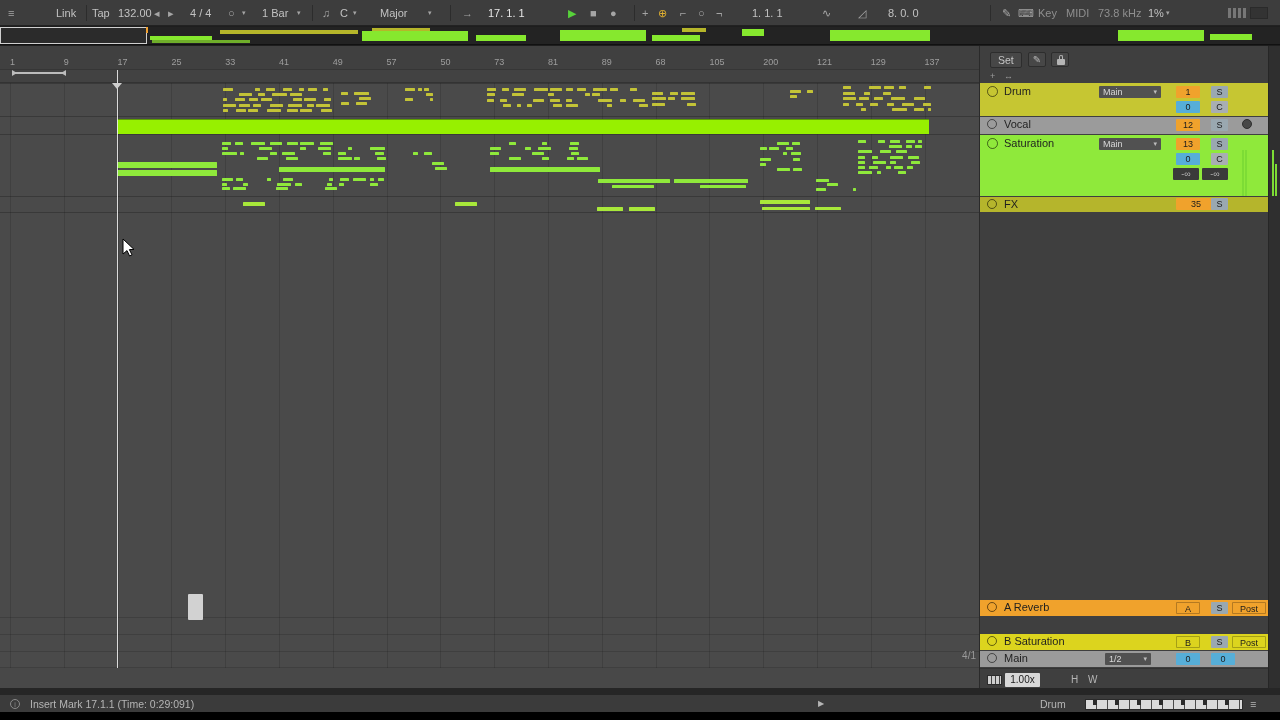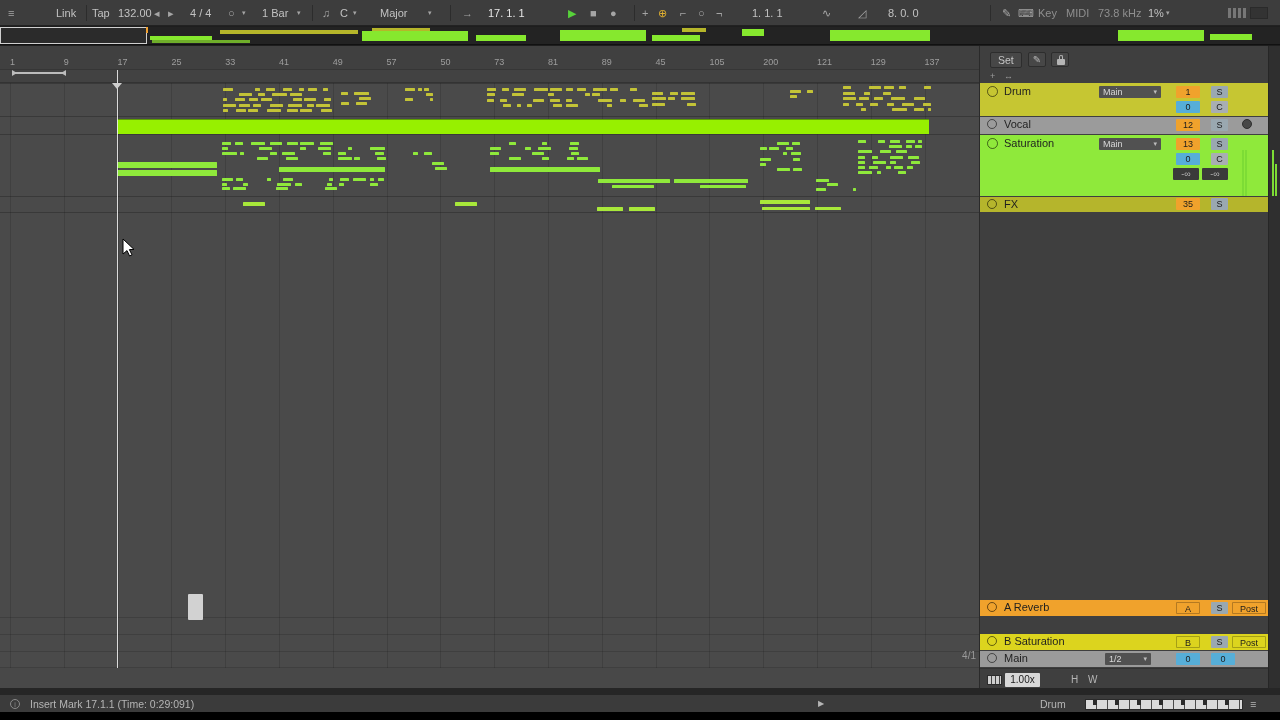--- a/index.html
+++ b/index.html
@@ -181,21 +181,21 @@
         <div class="bar-num" style="left: 117.6px;">17</div>
         <div class="bar-num" style="left: 171.4px;">25</div>
         <div class="bar-num" style="left: 225.2px;">33</div>
         <div class="bar-num" style="left: 279px;">41</div>
         <div class="bar-num" style="left: 332.8px;">49</div>
         <div class="bar-num" style="left: 386.6px;">57</div>
         <div class="bar-num" style="left: 440.4px;">50</div>
         <div class="bar-num" style="left: 494.2px;">73</div>
         <div class="bar-num" style="left: 548px;">81</div>
         <div class="bar-num" style="left: 601.8px;">89</div>
-        <div class="bar-num" style="left: 655.6px;">45</div>
+        <div class="bar-num" style="left: 655.6px;">68</div>
         <div class="bar-num" style="left: 709.4px;">105</div>
         <div class="bar-num" style="left: 763.2px;">200</div>
         <div class="bar-num" style="left: 817px;">121</div>
         <div class="bar-num" style="left: 870.8px;">129</div>
         <div class="bar-num" style="left: 924.6px;">137</div>
       </div>
     <div class="scrub">
       <div class="loop-brace"></div>
     </div>
     <div class="lanes" id="lanes">
@@ -514,21 +514,21 @@
       <span class="nbox darkbox" style="left:222px;top:33px;width:26px">-∞</span>
       <span class="tmeter">
           <i></i>
           <i></i>
         </span>
     </div>
 
     <div class="thdr thin" style="top:151px;height:15px;background:#b5b52c">
       <span class="tcircle"></span>
       <span class="tname">FX</span>
-      <span class="nbox orange" style="left:196px;top:1px;width:24px">35</span>
+      <span class="nbox orange" style="left:196px;top:1px;width:40px">35</span>
       <span class="nbox sbox" style="left:231px;top:1px;width:17px">S</span>
     </div>
 
     <div class="thdr thin" style="top:554px;height:16px;background:#f0a22c">
       <span class="tcircle"></span>
       <span class="tname">A Reverb</span>
       <span class="nbox orange" style="left:196px;top:2px;width:24px;border:1px solid rgba(0,0,0,0.25)">A</span>
       <span class="nbox sbox" style="left:231px;top:2px;width:17px">S</span>
       <span class="nbox orange" style="left:252px;top:2px;width:34px;border:1px solid rgba(0,0,0,0.25)">Post</span>
     </div>

